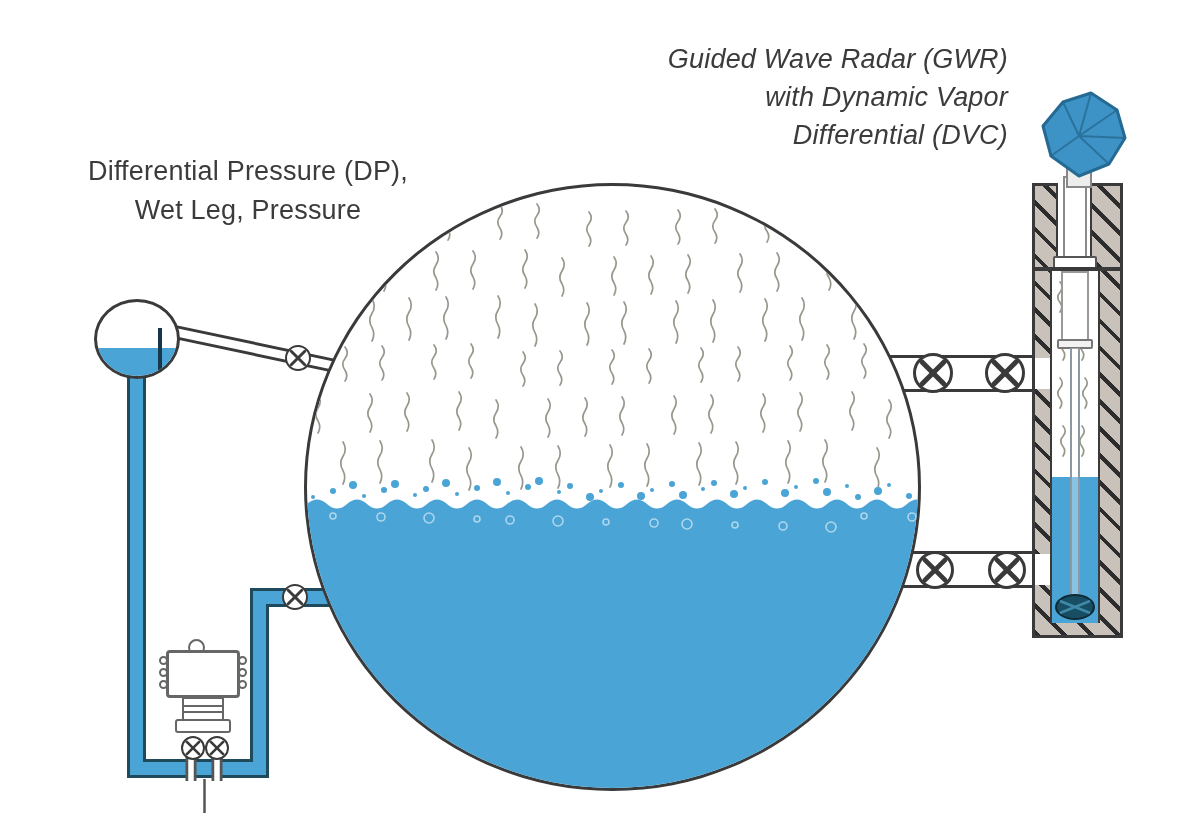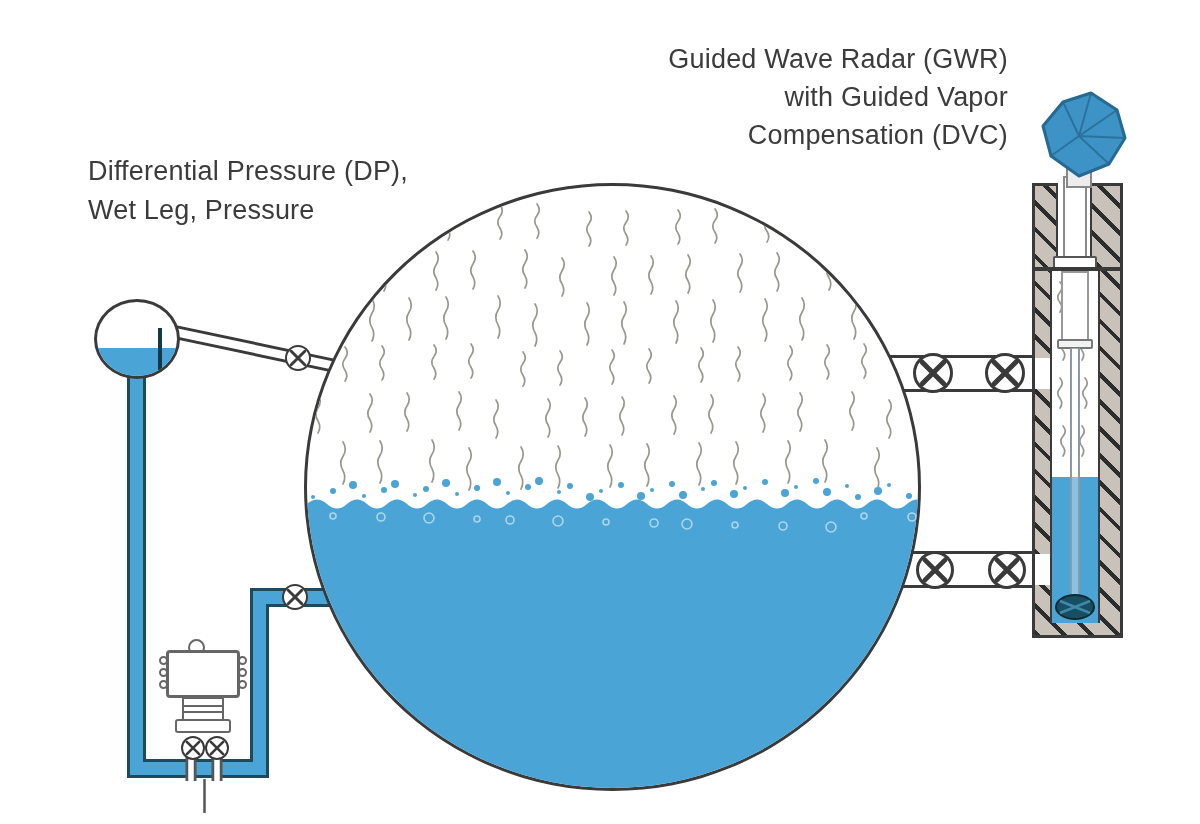--- a/index.html
+++ b/index.html
@@ -55,28 +55,28 @@
   #cham-liquid{left:1052px;top:477px;width:46px;height:146px;background:var(--liquid);}
   #probe-rod{left:1070px;top:348px;width:10px;height:252px;background:rgba(255,255,255,0.35);
              border-left:2px solid #8a99a3;border-right:2px solid #8a99a3;}
   #head-neck{left:1066px;top:168px;width:26px;height:20px;background:#ededed;border:2px solid #888;}
 </style>
 </head>
 <body>
 
 <div id="stage">
 
-  <div class="abs label" style="left:88px;top:152px;text-align:left;">
+  <div class="abs label" style="left:88px;top:152px;text-align:center;">
     <div>Differential Pressure (DP),</div>
     <div>Wet Leg, Pressure</div>
   </div>
-  <div class="abs label" style="left:608px;top:40px;width:400px;text-align:right;line-height:38px;">
+  <div class="abs label" style="left:608px;top:40px;width:400px;text-align:right;line-height:38px;font-style:italic;">
     <div>Guided Wave Radar (GWR)</div>
-    <div>with Guided Vapor</div>
-    <div>Compensation (DVC)</div>
+    <div>with Dynamic Vapor</div>
+    <div>Differential (DVC)</div>
   </div>
 
   <svg class="abs" style="left:0;top:0;" width="1200" height="824" viewBox="0 0 1200 824">
 
     <path class="bo" stroke-width="19" d="M136.5 353 L136.5 768.5 L259.5 768.5 L259.5 597.5 L332 597.5"></path>
     <path class="bi" stroke-width="13" d="M136.5 353 L136.5 768.5 L259.5 768.5 L259.5 597.5 L332 597.5"></path>
 
     <path class="po" stroke-width="14" d="M170 331 L340 367"></path>
     <path class="pi" stroke-width="8" d="M170 331 L340 367"></path>
 

